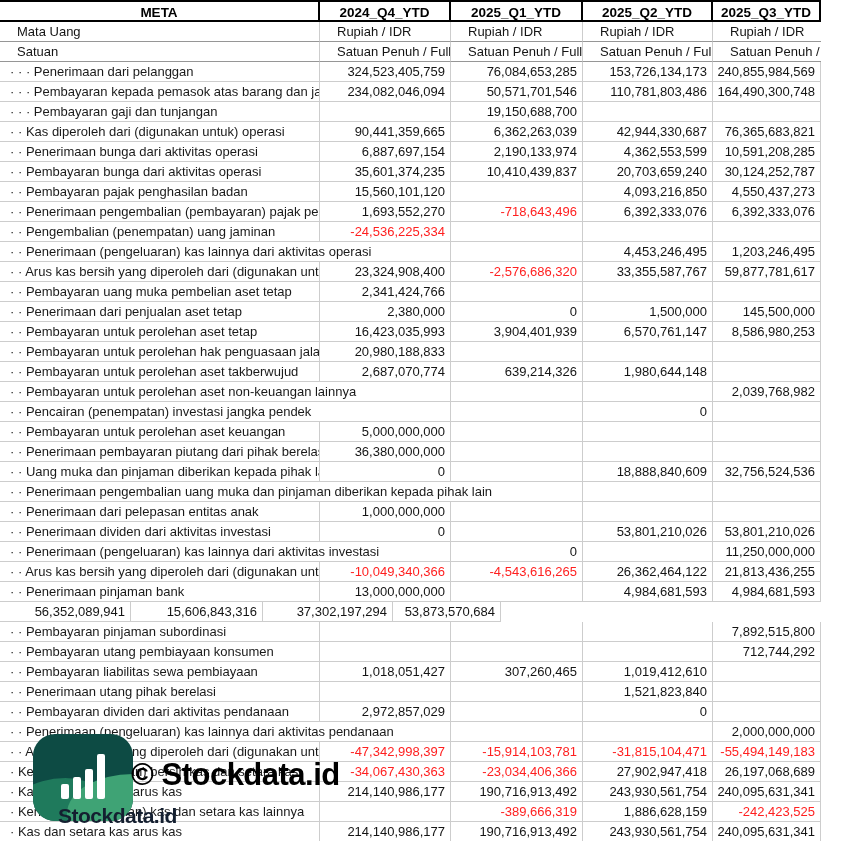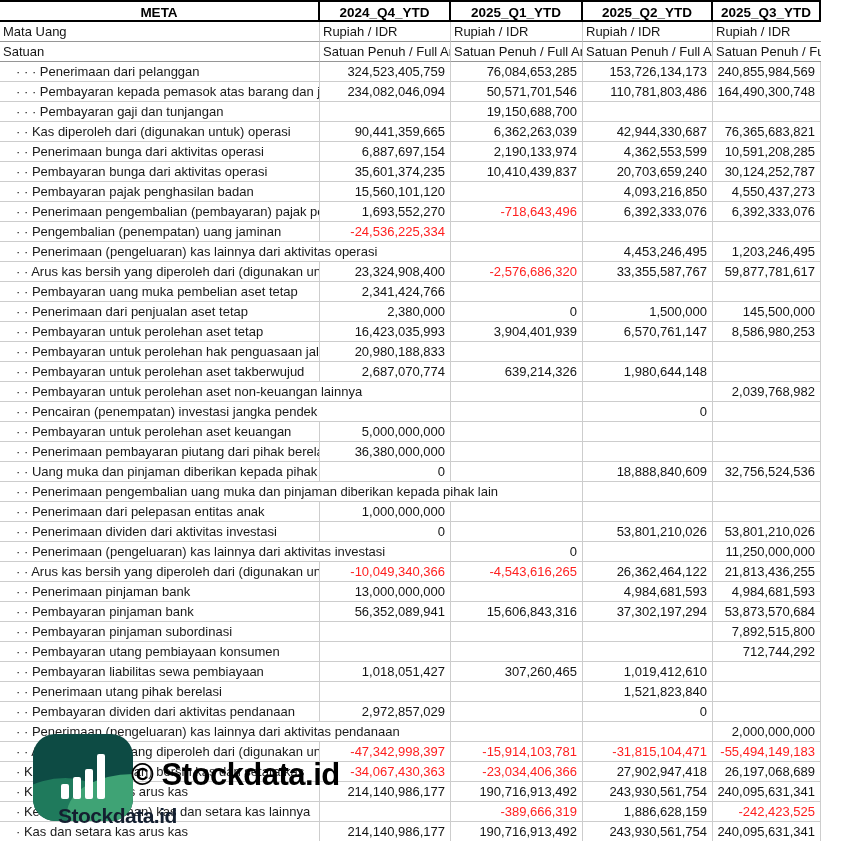--- a/index.html
+++ b/index.html
@@ -4,34 +4,34 @@
 <style>
   html,body{margin:0;padding:0;background:#fff;}
   body{
     width:845px;height:841px;position:relative;overflow:hidden;
     font-family:"Liberation Sans","DejaVu Sans",sans-serif;
     font-size:13px;color:#141414;
   }
   .sheet{position:absolute;left:0;top:0;width:845px;}
   .row{display:flex;height:20px;line-height:19px;}
   .cell{box-sizing:border-box;overflow:hidden;white-space:nowrap;}
-  .c0{width:320px;padding-left:16px;}
+  .c0{width:320px;padding-left:10px;}
   .c1{width:131px;}
   .c2{width:132px;}
   .c3{width:130px;}
   .c4{width:108px;}
   
   .header-row{height:22px;line-height:21px;}
   .header-row .cell{
     border-top:2px solid #000;border-bottom:2px solid #000;border-right:2px solid #000;
     font-weight:bold;text-align:center;font-size:13.5px;color:#000;padding-left:0;
   }
   .header-row .c0{border-left:none;}
   
-  .meta-row .cell{border-bottom:1px solid #969696;border-right:1px solid #cdcdcd;padding-left:3px;text-align:left;}
+  .meta-row .cell{border-bottom:1px solid #969696;border-right:1px solid #cdcdcd;padding-left:17px;text-align:left;}
   .meta-row .c4{border-right:none;}
   
   .data-row .cell{border-bottom:1px solid #cdcdcd;border-right:1px solid #cdcdcd;}
   .data-row .c4{border-right:1px solid #cdcdcd;}
   .val-cell{text-align:right;padding-right:5px;}
   .neg{color:#ff1f1f;}
   .label-cell{color:#1a1a1a;}
   .data-row.overflow .label-cell{overflow:visible;border-right:none;position:relative;z-index:1;}
   .data-row.span2 .v1{border-right:none;}
   
@@ -257,21 +257,20 @@
     <div class="cell c4 val-cell v4">21,813,436,255</div>
   </div>
       <div class="row data-row">
     <div class="cell c0 label-cell">· · Penerimaan pinjaman bank</div>
     <div class="cell c1 val-cell v1">13,000,000,000</div>
     <div class="cell c2 val-cell v2"></div>
     <div class="cell c3 val-cell v3">4,984,681,593</div>
     <div class="cell c4 val-cell v4">4,984,681,593</div>
   </div>
       <div class="row data-row">
-    <div class="cell c0 label-cell">· · Pembayaran pinjaman bank</div>
     <div class="cell c1 val-cell v1">56,352,089,941</div>
     <div class="cell c2 val-cell v2">15,606,843,316</div>
     <div class="cell c3 val-cell v3">37,302,197,294</div>
     <div class="cell c4 val-cell v4">53,873,570,684</div>
   </div>
       <div class="row data-row">
     <div class="cell c0 label-cell">· · Pembayaran pinjaman subordinasi</div>
     <div class="cell c1 val-cell v1"></div>
     <div class="cell c2 val-cell v2"></div>
     <div class="cell c3 val-cell v3"></div>

